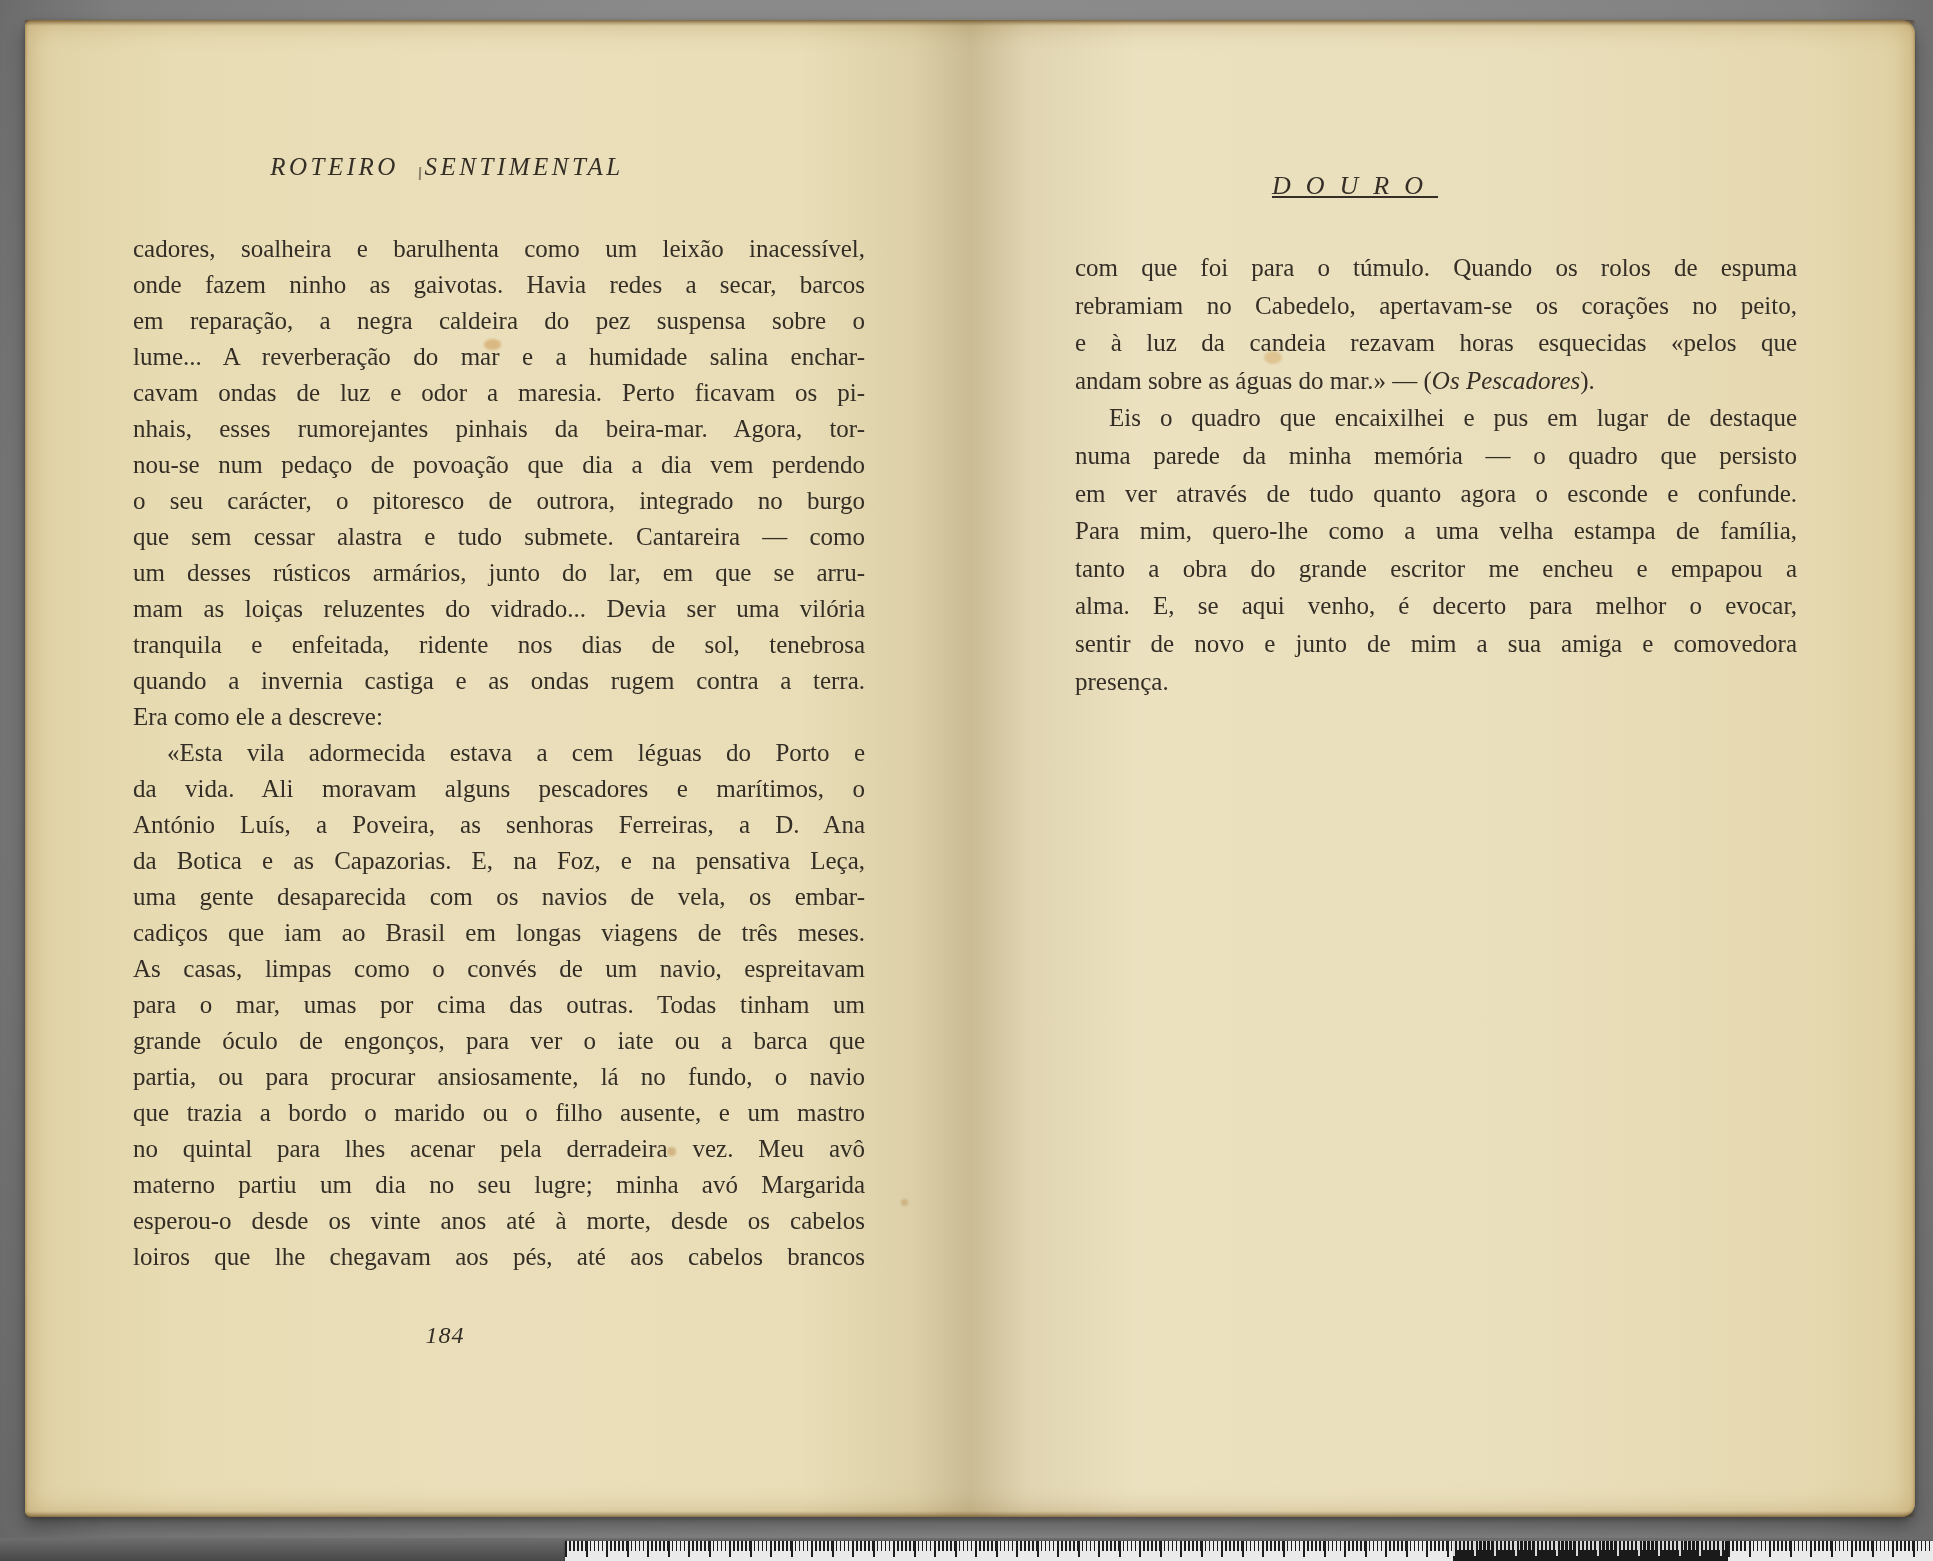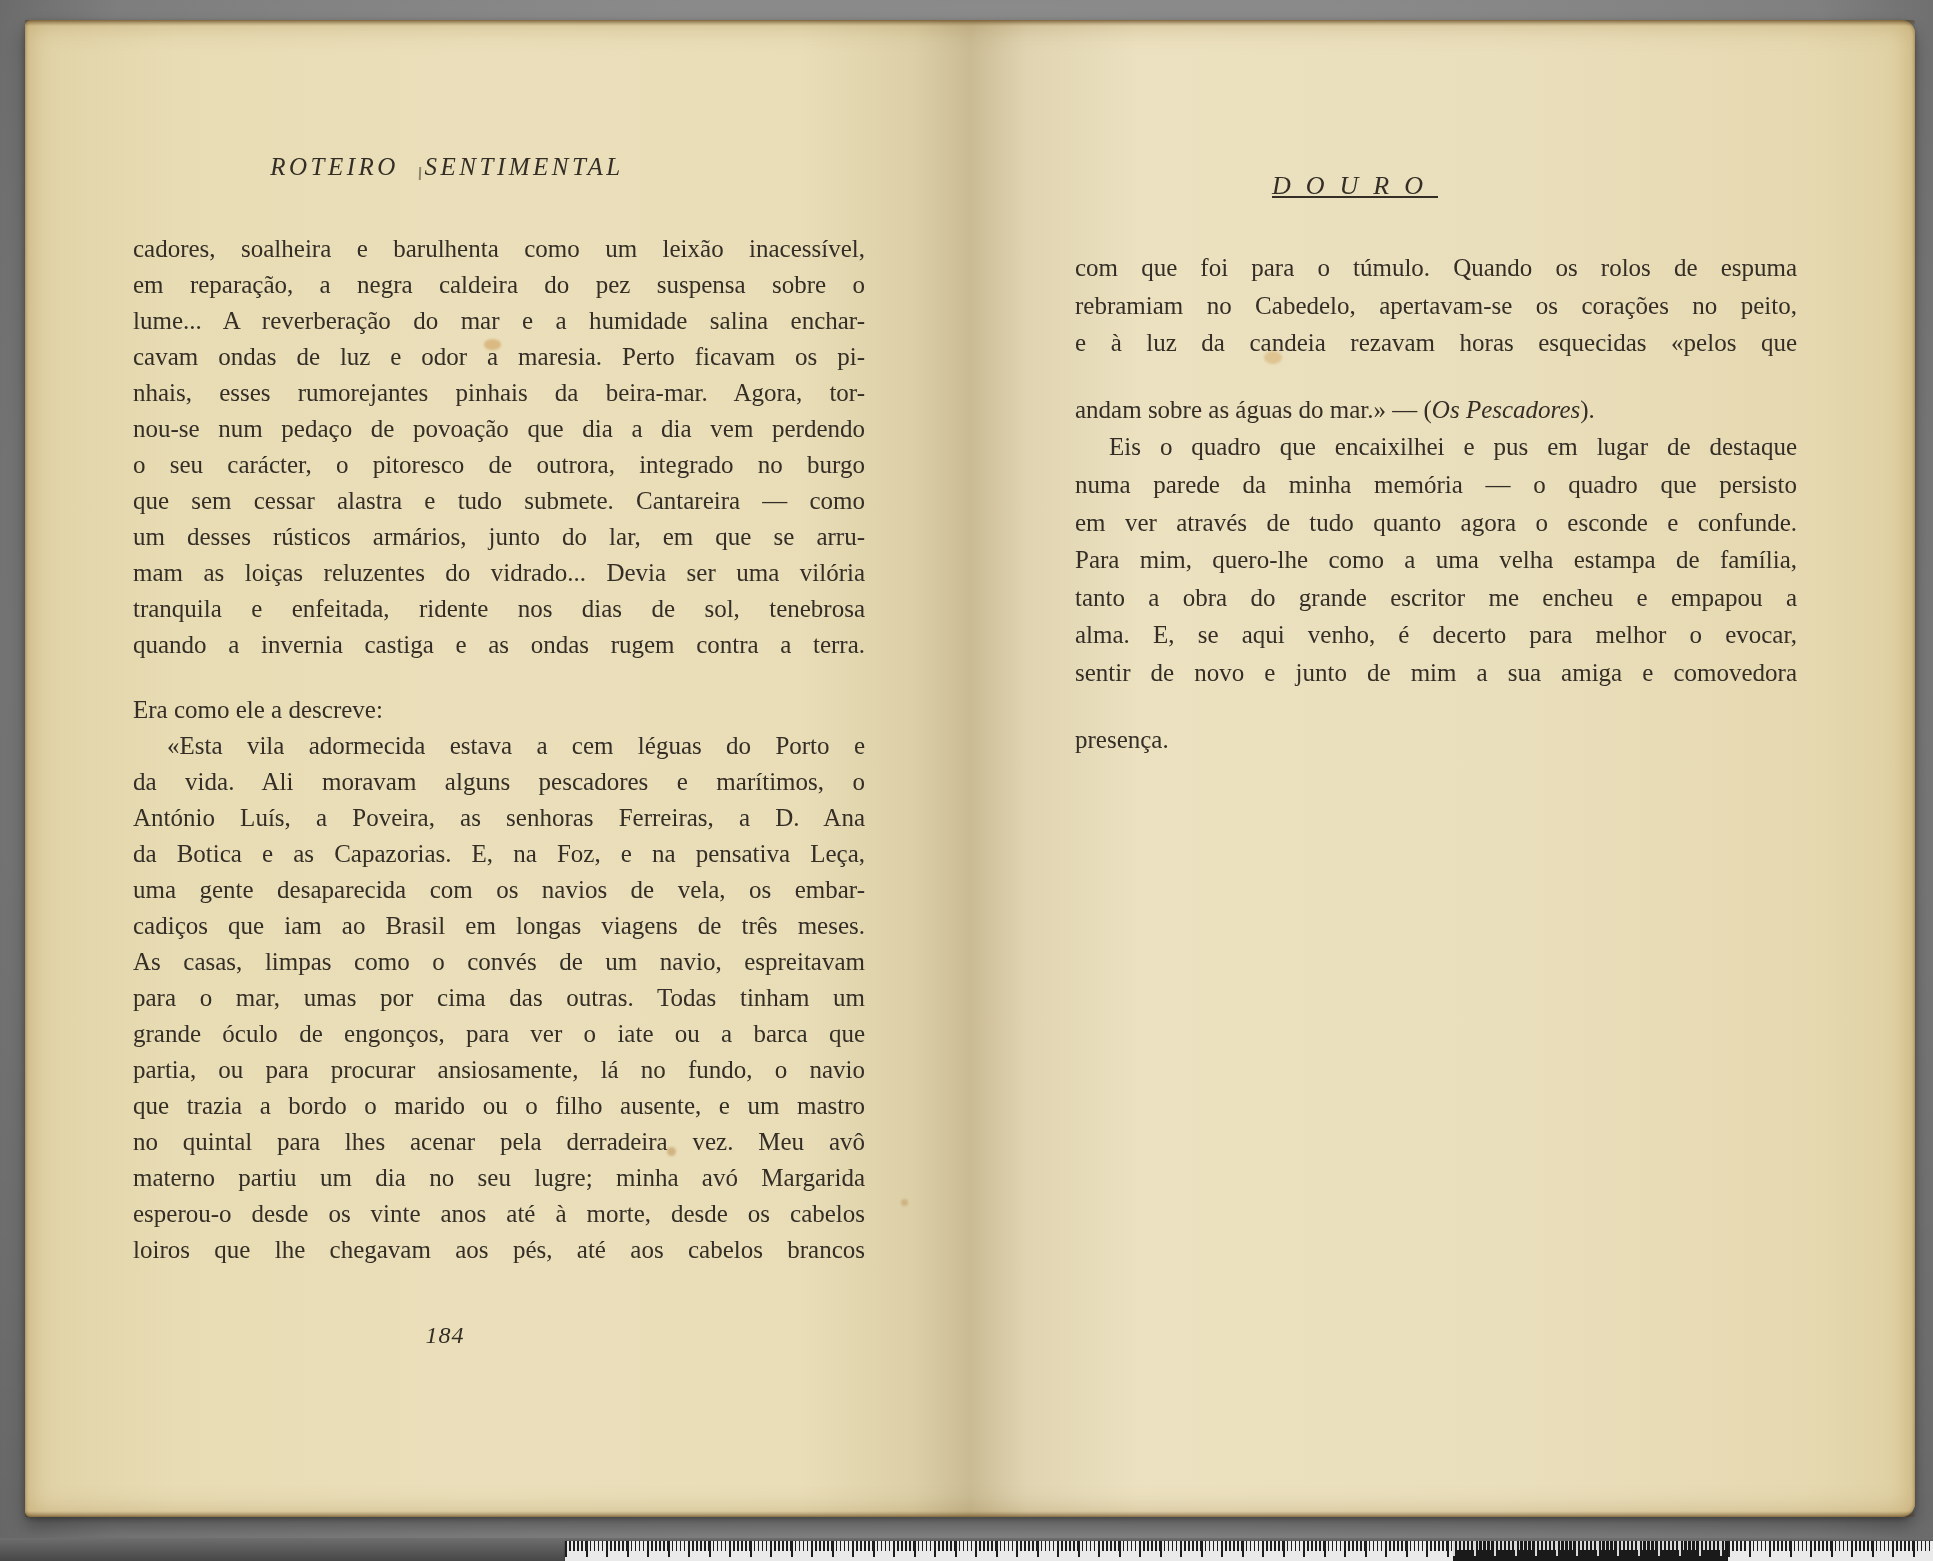--- a/index.html
+++ b/index.html
@@ -33,21 +33,21 @@
   .edge-bottom{bottom:0;background:linear-gradient(0deg, rgba(76,50,16,0.42), rgba(76,50,16,0));}
 
   
   .page-text{position:absolute;color:#342e26;}
   .hdr{font-style:italic;box-sizing:border-box;text-align:center;white-space:nowrap;}
   .left-header{left:133px;top:153px;width:732px;padding-right:104px;font-size:25px;letter-spacing:3.5px;word-spacing:16px;}
   .right-header{left:1075px;top:171px;width:722px;padding-right:162px;font-size:26px;letter-spacing:15px;text-decoration:underline;}
   .left-body{left:133px;top:231px;width:732px;font-size:25px;line-height:36px;}
   .right-body{left:1075px;top:249px;width:722px;font-size:25px;line-height:37.6px;}
   .line{text-align:justify;text-align-last:justify;height:inherit;}
-  .line.no-just{text-align-last:left;margin-top:29px;}
+  .line.no-just{text-align-last:left;}
   .line.indent{padding-left:34px;}
   .it{font-style:italic;}
   .page-number{left:133px;top:1322px;width:732px;padding-right:108px;box-sizing:border-box;text-align:center;font-style:italic;font-size:24px;letter-spacing:1px;}
 
   
   .spot{position:absolute;border-radius:50%;filter:blur(1px);pointer-events:none;}
   .spot1{left:484px;top:339px;width:17px;height:11px;background:rgba(198,134,56,0.42);}
   .spot2{left:1264px;top:351px;width:18px;height:13px;background:rgba(202,146,66,0.36);}
   .spot3{left:667px;top:1147px;width:9px;height:9px;background:rgba(172,112,46,0.38);}
   .spot4{left:901px;top:1199px;width:7px;height:7px;background:rgba(172,112,46,0.30);}
@@ -72,20 +72,21 @@
 
 <div class="book">
   <div class="edge-top"></div>
   <div class="edge-bottom"></div>
 </div>
 
 <div class="page-text hdr left-header">ROTEIRO SENTIMENTAL</div>
 <div class="stray"></div>
 <div class="page-text left-body">
     <div class="line"><span>cadores, soalheira e barulhenta como um leixão inacessível,</span></div>
+    <div class="line"><span>onde fazem ninho as gaivotas. Havia redes a secar, barcos</span></div>
     <div class="line"><span>em reparação, a negra caldeira do pez suspensa sobre o</span></div>
     <div class="line"><span>lume... A reverberação do mar e a humidade salina enchar-</span></div>
     <div class="line"><span>cavam ondas de luz e odor a maresia. Perto ficavam os pi-</span></div>
     <div class="line"><span>nhais, esses rumorejantes pinhais da beira-mar. Agora, tor-</span></div>
     <div class="line"><span>nou-se num pedaço de povoação que dia a dia vem perdendo</span></div>
     <div class="line"><span>o seu carácter, o pitoresco de outrora, integrado no burgo</span></div>
     <div class="line"><span>que sem cessar alastra e tudo submete. Cantareira — como</span></div>
     <div class="line"><span>um desses rústicos armários, junto do lar, em que se arru-</span></div>
     <div class="line"><span>mam as loiças reluzentes do vidrado... Devia ser uma vilória</span></div>
     <div class="line"><span>tranquila e enfeitada, ridente nos dias de sol, tenebrosa</span></div>

